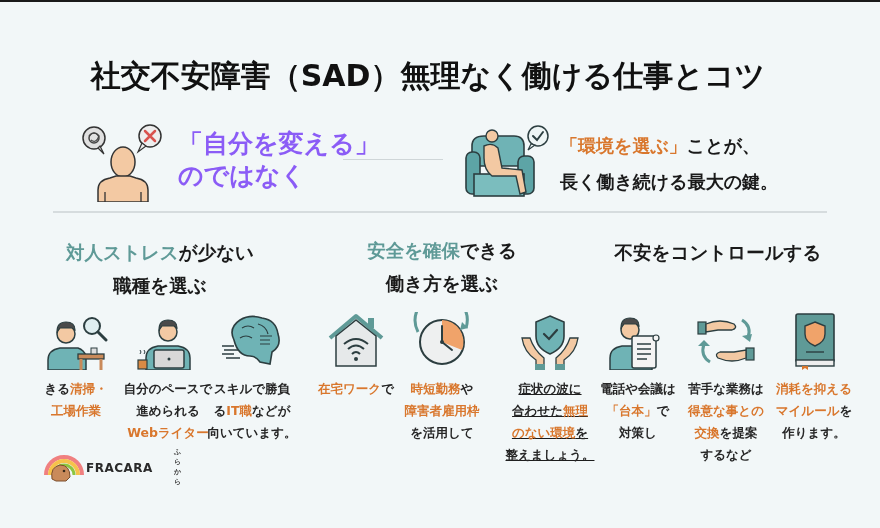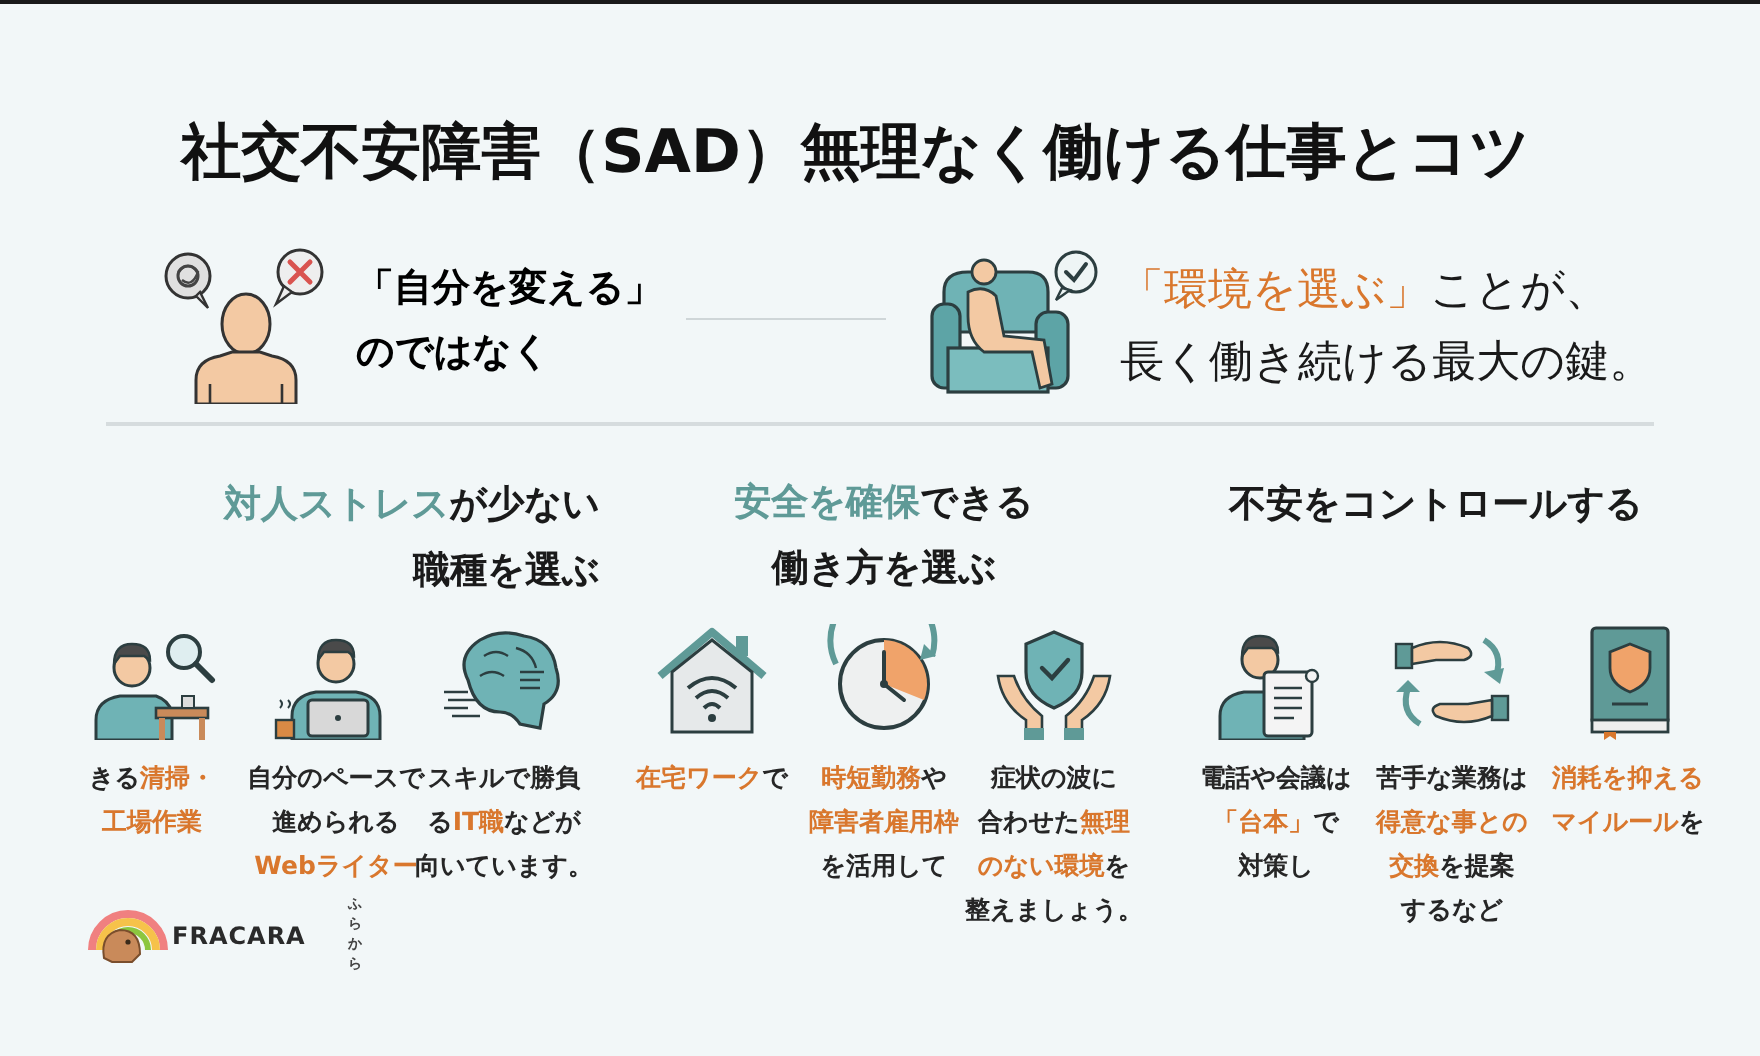--- a/index.html
+++ b/index.html
@@ -10,26 +10,26 @@
     color: #1c1c1c;
     position: relative;
   }
   .topline { position: absolute; left: 0; top: 0; width: 880px; height: 2px; background: #1a1a1a; }
   .title {
     position: absolute; left: 0; top: 56px; width: 856px; text-align: center;
     font-size: 30px; font-weight: bold; letter-spacing: 0px; color: #111;
   }
   .hero-left-icon { position: absolute; left: 78px; top: 122px; width: 95px; height: 80px; }
   .hero-left-text {
-    position: absolute; left: 178px; top: 128px; font-size: 19px; font-weight: bold; line-height: 32px; color: #000000;
+    position: absolute; left: 178px; top: 128px; font-size: 25px; font-weight: bold; line-height: 32px; color: #8b5cf6;
   }
   .hero-connector { position: absolute; left: 343px; top: 159px; width: 100px; height: 1px; background: #cfd6d8; }
   .hero-right-icon { position: absolute; left: 462px; top: 122px; width: 90px; height: 80px; }
   .hero-right-text {
-    position: absolute; left: 560px; top: 128px; font-size: 22px; font-weight: normal; line-height: 36px; color: #1a1a1a;
+    position: absolute; left: 560px; top: 128px; font-size: 18px; font-weight: bold; line-height: 36px; color: #1a1a1a;
   }
   .orange { color: #d9772d; }
   .teal { color: #5f9a97; }
   .divider { position: absolute; left: 53px; top: 211px; width: 774px; height: 2px; background: #d6dcde; }
   .col-head {
     position: absolute; top: 236px; width: 280px; text-align: center;
     font-size: 18.5px; font-weight: bold; line-height: 33px; color: #1a1a1a;
   }
   .item { position: absolute; top: 312px; width: 92px; text-align: center; }
   .item .ic { width: 64px; height: 58px; margin: 0 auto; display: block; }
@@ -78,21 +78,21 @@
 </svg>
 <div class="hero-right-text">
   <div>
     <span class="orange">「環境を選ぶ」</span><span>ことが、</span>
   </div>
   <div>長く働き続ける最大の鍵。</div>
 </div>
 
 <div class="divider"></div>
 
-<div class="col-head" style="left:20px;text-align:right;">
+<div class="col-head" style="left:20px;">
   <div><span class="teal">対人ストレス</span><span>が少ない</span></div>
   <div>職種を選ぶ</div>
 </div>
 <div class="col-head" style="left:302px;font-family:Liberation Mono, monospace;">
   <div><span class="teal">安全を確保</span><span>できる</span></div>
   <div>働き方を選ぶ</div>
 </div>
 <div class="col-head" style="left:578px;">
   <div>不安をコントロールする</div>
 </div>
@@ -162,21 +162,21 @@
     <path d="M52 10 L58 16 L50 18Z" fill="#5f9a97"></path>
     <path d="M32 30 L32 14 M32 30 L42 38" stroke="#2c3e40" stroke-width="2" stroke-linecap="round"></path>
     <circle cx="32" cy="30" r="2" fill="#2c3e40"></circle>
   </svg>
   <div class="txt">
     <div><span class="orange">時短勤務</span><span>や</span></div>
     <div class="orange">障害者雇用枠</div>
     <div>を活用して</div>
   </div>
 </div>
-<div class="item" style="left:481px;">
+<div class="item" style="left:504px;text-decoration:underline;">
   <svg class="ic" viewBox="0 0 64 58">
     <path d="M32 4 L46 10 L46 24 Q46 36 32 42 Q18 36 18 24 L18 10Z" fill="#6fb3b5" stroke="#2c3e40" stroke-width="1.6"></path>
     <path d="M26 22 L31 27 L39 18" fill="none" stroke="#2c3e40" stroke-width="2.2" stroke-linecap="round"></path>
     <path d="M4 26 Q6 40 18 48 L18 56 L26 56 L26 46 Q16 38 12 26Z" fill="#f3c9a3" stroke="#2c3e40" stroke-width="1.3"></path>
     <path d="M60 26 Q58 40 46 48 L46 56 L38 56 L38 46 Q48 38 52 26Z" fill="#f3c9a3" stroke="#2c3e40" stroke-width="1.3"></path>
     <rect x="17" y="52" width="10" height="6" fill="#5f9a97"></rect>
     <rect x="37" y="52" width="10" height="6" fill="#5f9a97"></rect>
   </svg>
   <div class="txt">
     <div>症状の波に</div>
@@ -223,20 +223,21 @@
   <svg class="ic" viewBox="0 0 64 58">
     <rect x="14" y="2" width="38" height="48" rx="2" fill="#5f9a97" stroke="#2c3e40" stroke-width="1.6"></rect>
     <rect x="14" y="48" width="38" height="6" fill="#eeeeee" stroke="#2c3e40" stroke-width="1.4"></rect>
     <path d="M33 10 L43 14 L43 22 Q43 30 33 34 Q23 30 23 22 L23 14Z" fill="#f0a36a" stroke="#2c3e40" stroke-width="1.4"></path>
     <path d="M24 40 L42 40" stroke="#2c3e40" stroke-width="1.4"></path>
     <path d="M20 54 L20 58 L23 56 L26 58 L26 54" fill="#d9772d"></path>
   </svg>
   <div class="txt">
     <div class="orange">消耗を抑える</div>
     <div><span class="orange">マイルール</span><span>を</span></div>
+    <div>作ります。</div>
   </div>
 </div>
 
 <div class="logo">
   <svg class="mark" viewBox="0 0 40 34">
     <path d="M2 26 A18 18 0 0 1 38 26" fill="none" stroke="#f08080" stroke-width="4"></path>
     <path d="M6 26 A14 14 0 0 1 34 26" fill="none" stroke="#f6c24a" stroke-width="4"></path>
     <path d="M10 26 A10 10 0 0 1 30 26" fill="none" stroke="#8cc63f" stroke-width="3"></path>
     <path d="M8 30 Q6 18 16 16 Q26 16 26 28 L22 32 L12 32Z" fill="#c98a5a" stroke="#7a4e2c" stroke-width="1"></path>
     <circle cx="20" cy="22" r="1.3" fill="#3a2a1a"></circle>

